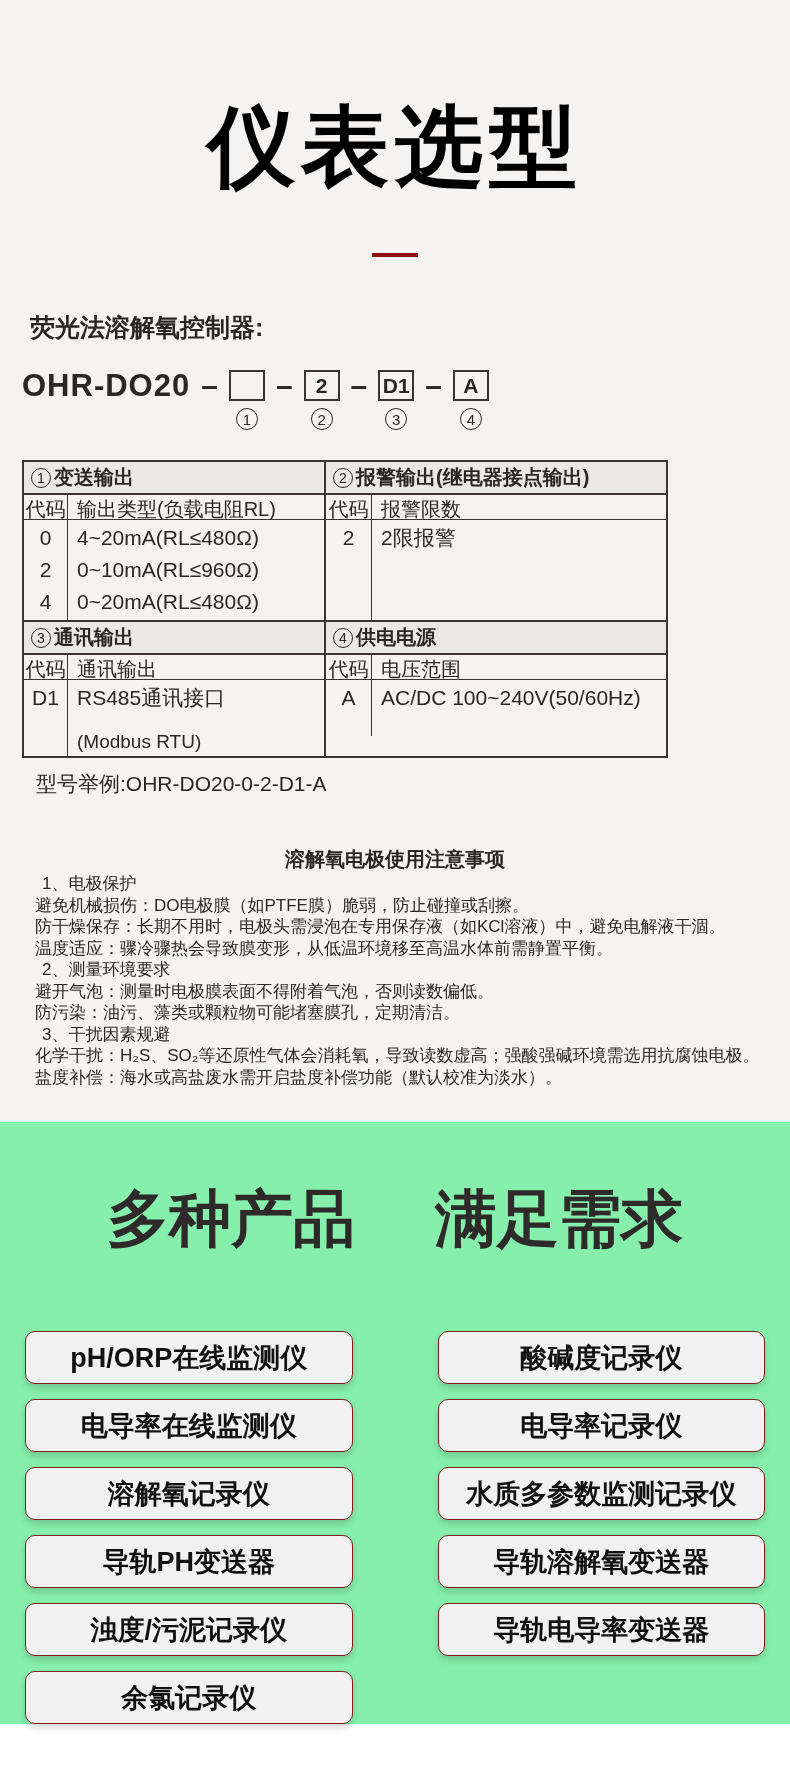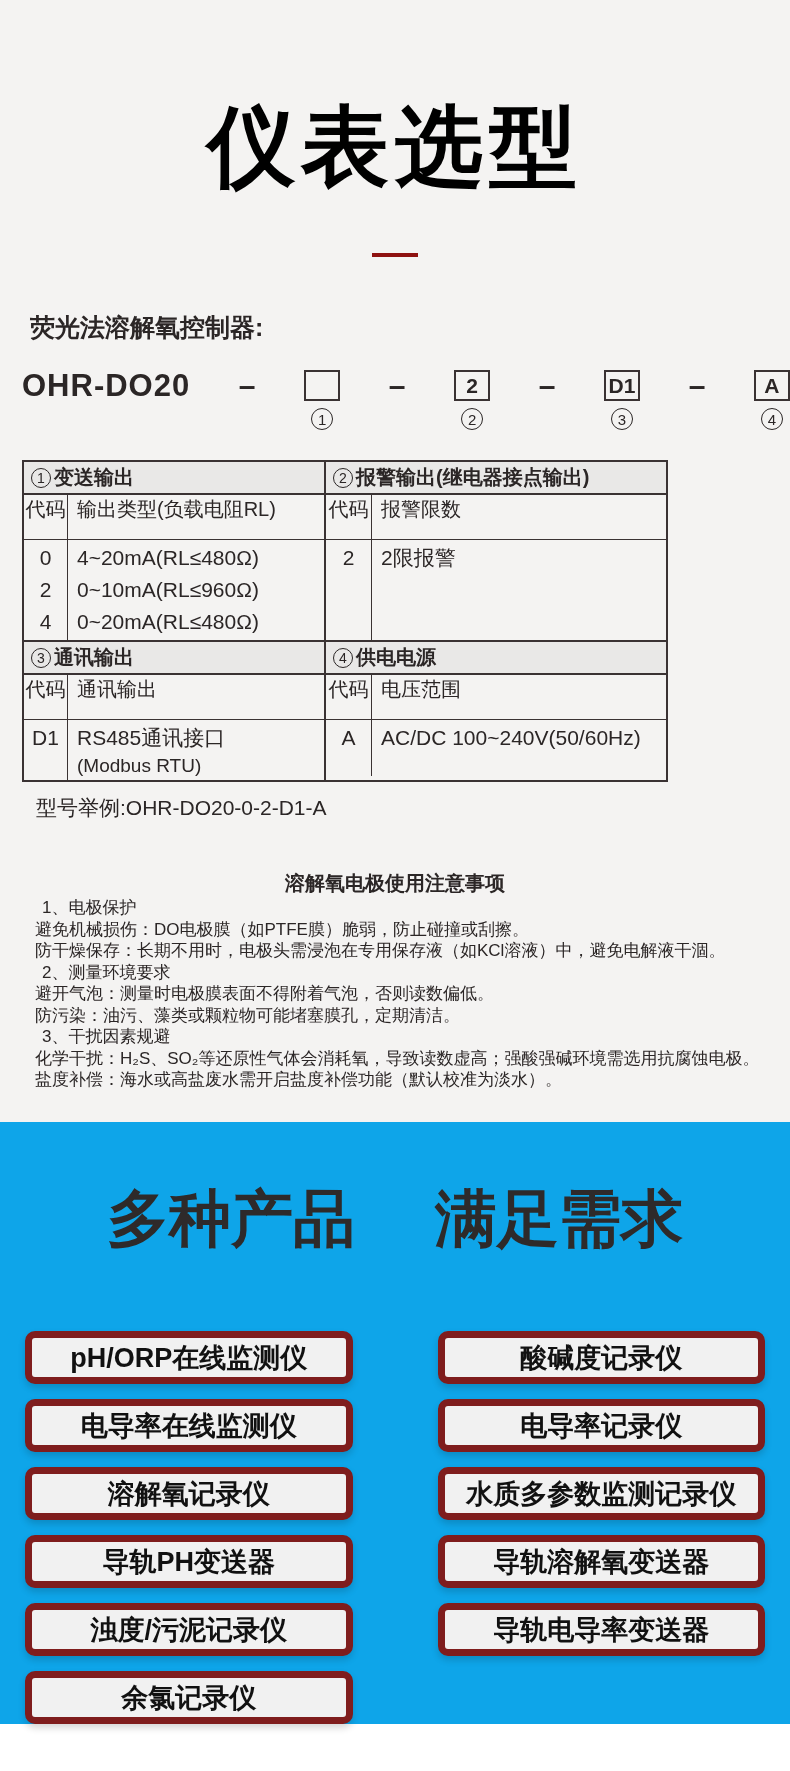--- a/index.html
+++ b/index.html
@@ -32,21 +32,20 @@
   .selector-subtitle {
     margin: 54px 0 0 30px;
     font-size: 25px;
     font-weight: bold;
   }
   .model-row {
     display: flex;
     align-items: flex-start;
     margin: 26px 0 0 22px;
     font-weight: bold;
-    justify-content: space-between;
   }
   .model-prefix {
     font-size: 31px;
     height: 32px; line-height: 32px;
     letter-spacing: 1px;
   }
   .model-dash {
     font-size: 30px;
     height: 32px;
     display: flex; align-items: center;
@@ -85,70 +84,70 @@
     padding-left: 7px;
     font-weight: bold;
     font-size: 20px;
     gap: 3px;
   }
   .sec-title .circle-num { margin-top: 0; width: 20px; height: 20px; font-size: 14px; flex: none; }
   .sub-header {
     display: grid;
     border-bottom: 1.5px solid #3a3233;
     font-size: 20px;
-    height: 45px;
+    height: 25px;
   }
   .cols-left { grid-template-columns: 44px 1fr; }
   .cols-right { grid-template-columns: 46px 1fr; }
   .sub-header .c { border-right: 1.5px solid #3a3233; text-align: center; line-height: 29px; }
   .sub-header .v { padding-left: 9px; line-height: 29px; }
   .data-area { display: grid; }
   .b1 { min-height: 100px; }
   .b2 { min-height: 56px; }
   .data-area .codes { border-right: 1.5px solid #3a3233; text-align: center; padding-top: 2px; }
   .data-area .vals { padding-left: 9px; padding-top: 2px; }
   .data-line { height: 32px; line-height: 32px; font-size: 21px; }
-  .data-line.small { height: 26px; line-height: 24px; font-size: 19px; }
+  .data-line.small { height: 26px; line-height: 24px; font-size: 19px; margin-top: 16px; }
   .model-example {
     margin: 12px 0 0 36px;
     font-size: 21px;
   }
   .notes { margin-top: 48px; }
   .notes-title {
     text-align: center;
     font-weight: bold;
     font-size: 20px;
     font-family: Liberation Mono, monospace;
   }
   .note-line {
     font-size: 17px;
     line-height: 21.5px;
     margin: 0 8px 0 35px;
     white-space: nowrap;
   }
   .note-line.num-line { margin-left: 42px; }
-  .products-section { background: #0ea5e9; padding-top: 55px; text-align: right; }
+  .products-section { background: #86efac; padding-top: 55px; text-align: right; }
   .products-title {
     display: flex; justify-content: center;
     gap: 80px;
     font-size: 62px;
     font-weight: bold;
     color: #2e2a2a;
   }
   .product-grid {
     margin: 70px 25px 0;
     display: grid;
     grid-template-columns: 1fr 1fr;
     column-gap: 85px;
     row-gap: 15px;
   }
   .product-button {
     height: 53px;
     background: #f1f1f1;
-    border: 7px solid #7f1d1d;
+    border: 1px solid #7f1d1d;
     border-radius: 10px;
     box-shadow: 0 4px 7px rgba(0,0,0,0.16);
     display: flex; align-items: center; justify-content: center;
     font-size: 27px;
     font-weight: bold;
     color: #111111;
     cursor: pointer;
   }
 </style>
 </head>
@@ -270,20 +269,21 @@
     </div>
   </div>
 
   <div class="model-example">型号举例:OHR-DO20-0-2-D1-A</div>
 
   <div class="notes">
     <div class="notes-title">溶解氧电极使用注意事项</div>
     <div class="note-line num-line">1、电极保护</div>
     <div class="note-line">避免机械损伤：DO电极膜（如PTFE膜）脆弱，防止碰撞或刮擦。</div>
     <div class="note-line">防干燥保存：长期不用时，电极头需浸泡在专用保存液（如KCl溶液）中，避免电解液干涸。</div>
+    <div class="note-line">温度适应：骤冷骤热会导致膜变形，从低温环境移至高温水体前需静置平衡。</div>
     <div class="note-line num-line">2、测量环境要求</div>
     <div class="note-line">避开气泡：测量时电极膜表面不得附着气泡，否则读数偏低。</div>
     <div class="note-line">防污染：油污、藻类或颗粒物可能堵塞膜孔，定期清洁。</div>
     <div class="note-line num-line">3、干扰因素规避</div>
     <div class="note-line">化学干扰：H₂S、SO₂等还原性气体会消耗氧，导致读数虚高；强酸强碱环境需选用抗腐蚀电极。</div>
     <div class="note-line">盐度补偿：海水或高盐废水需开启盐度补偿功能（默认校准为淡水）。</div>
   </div>
 
 </div>
 

